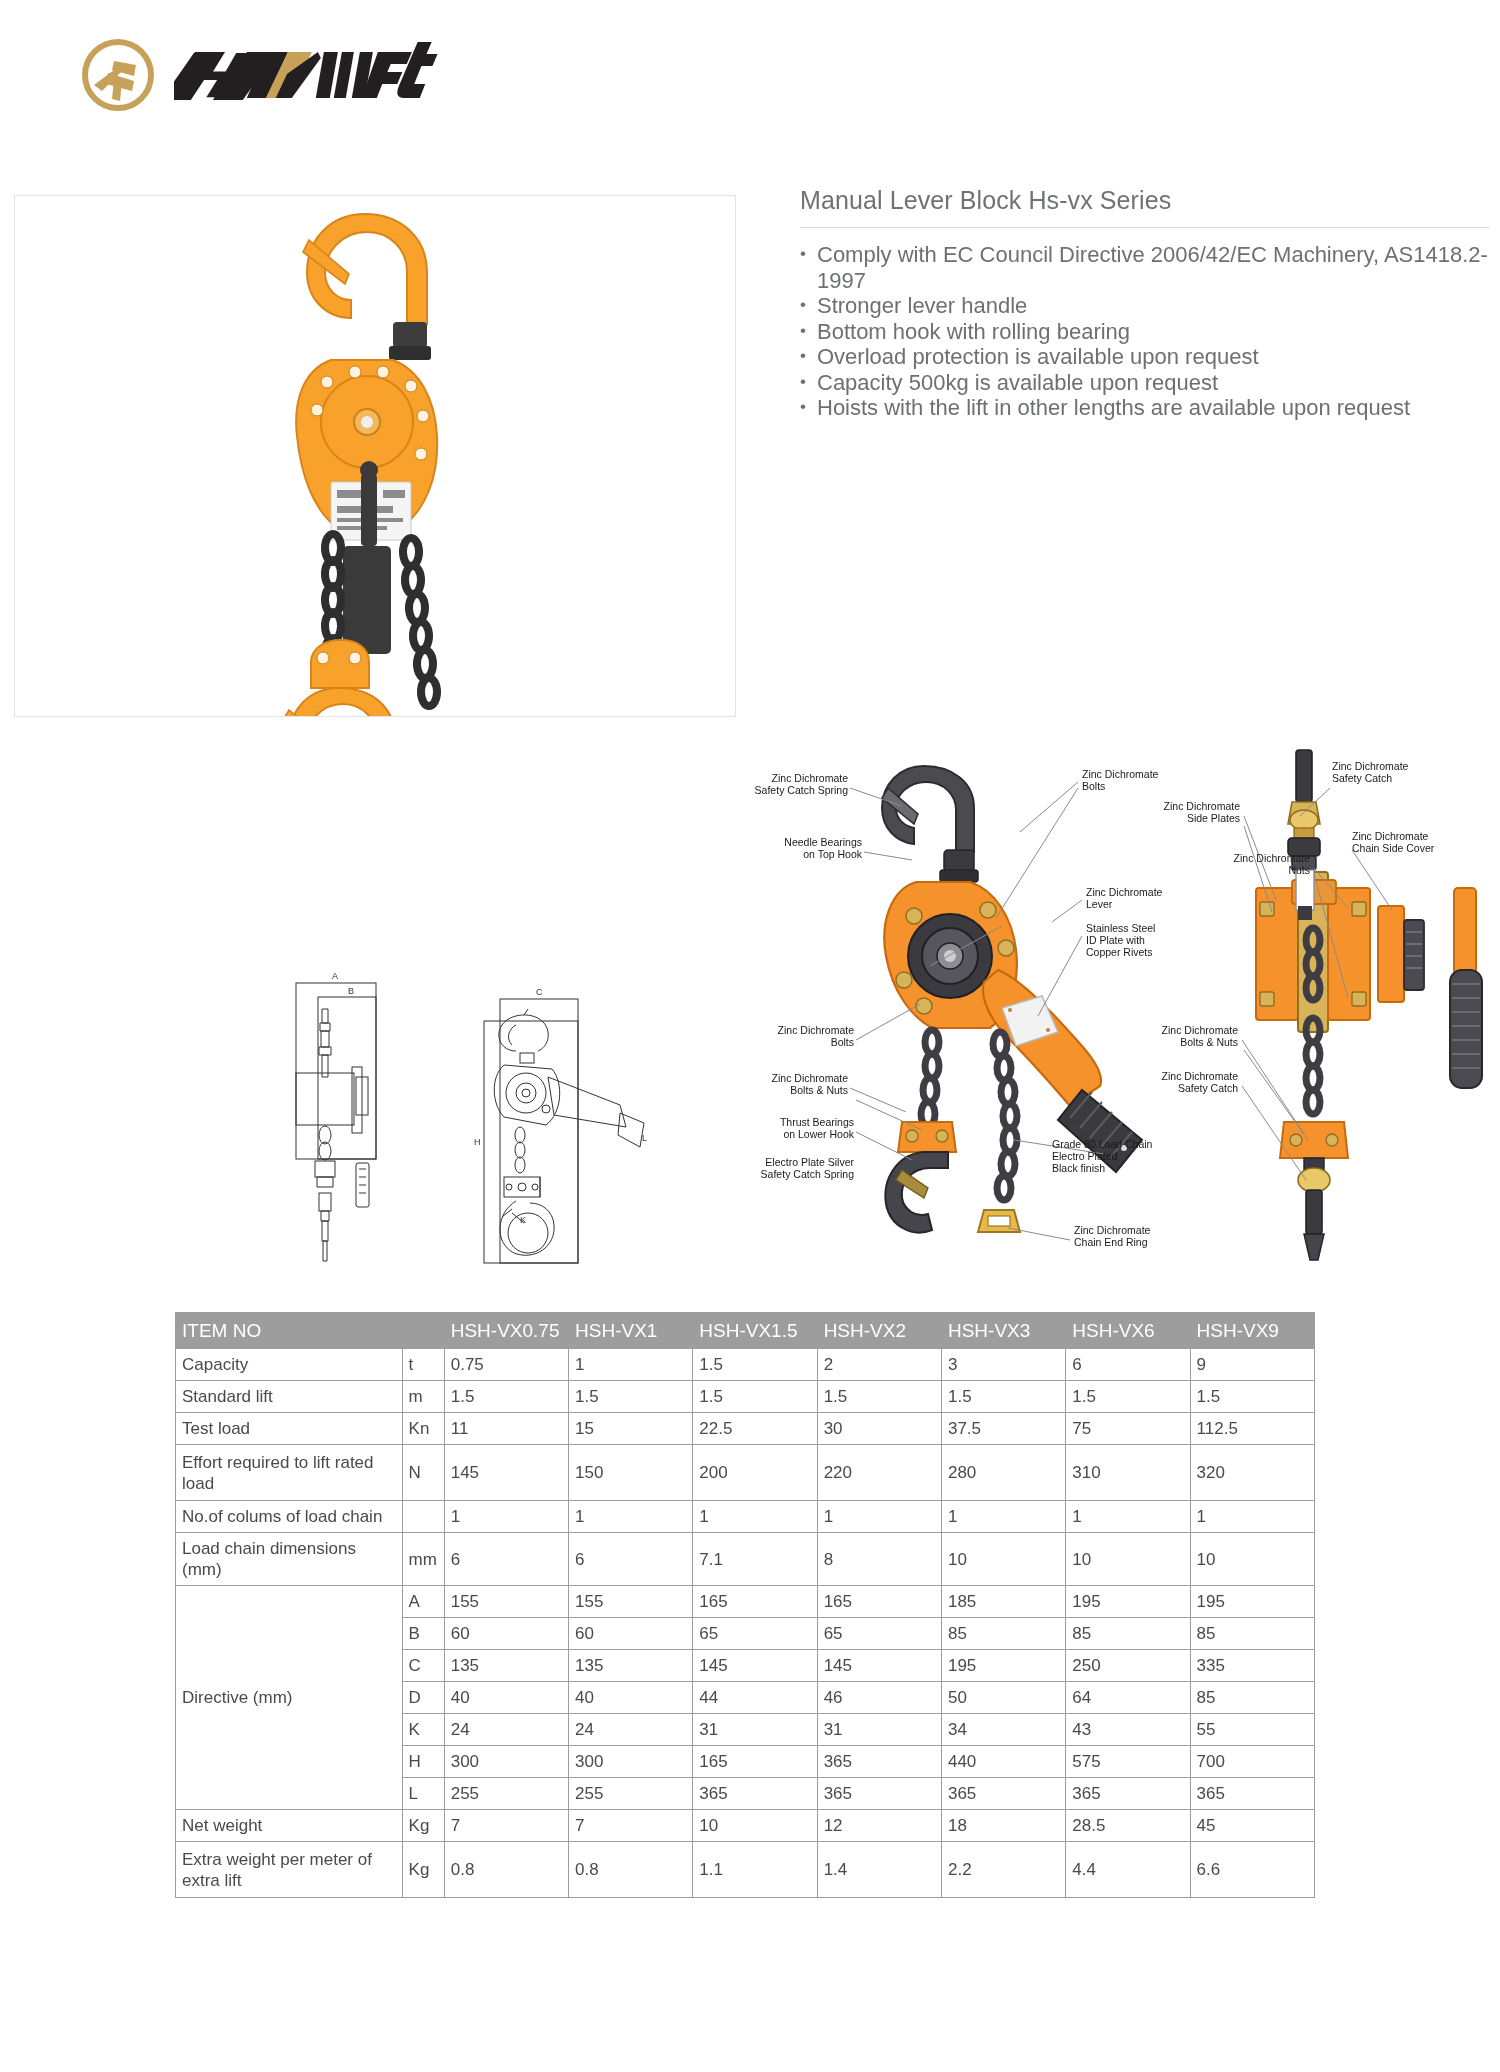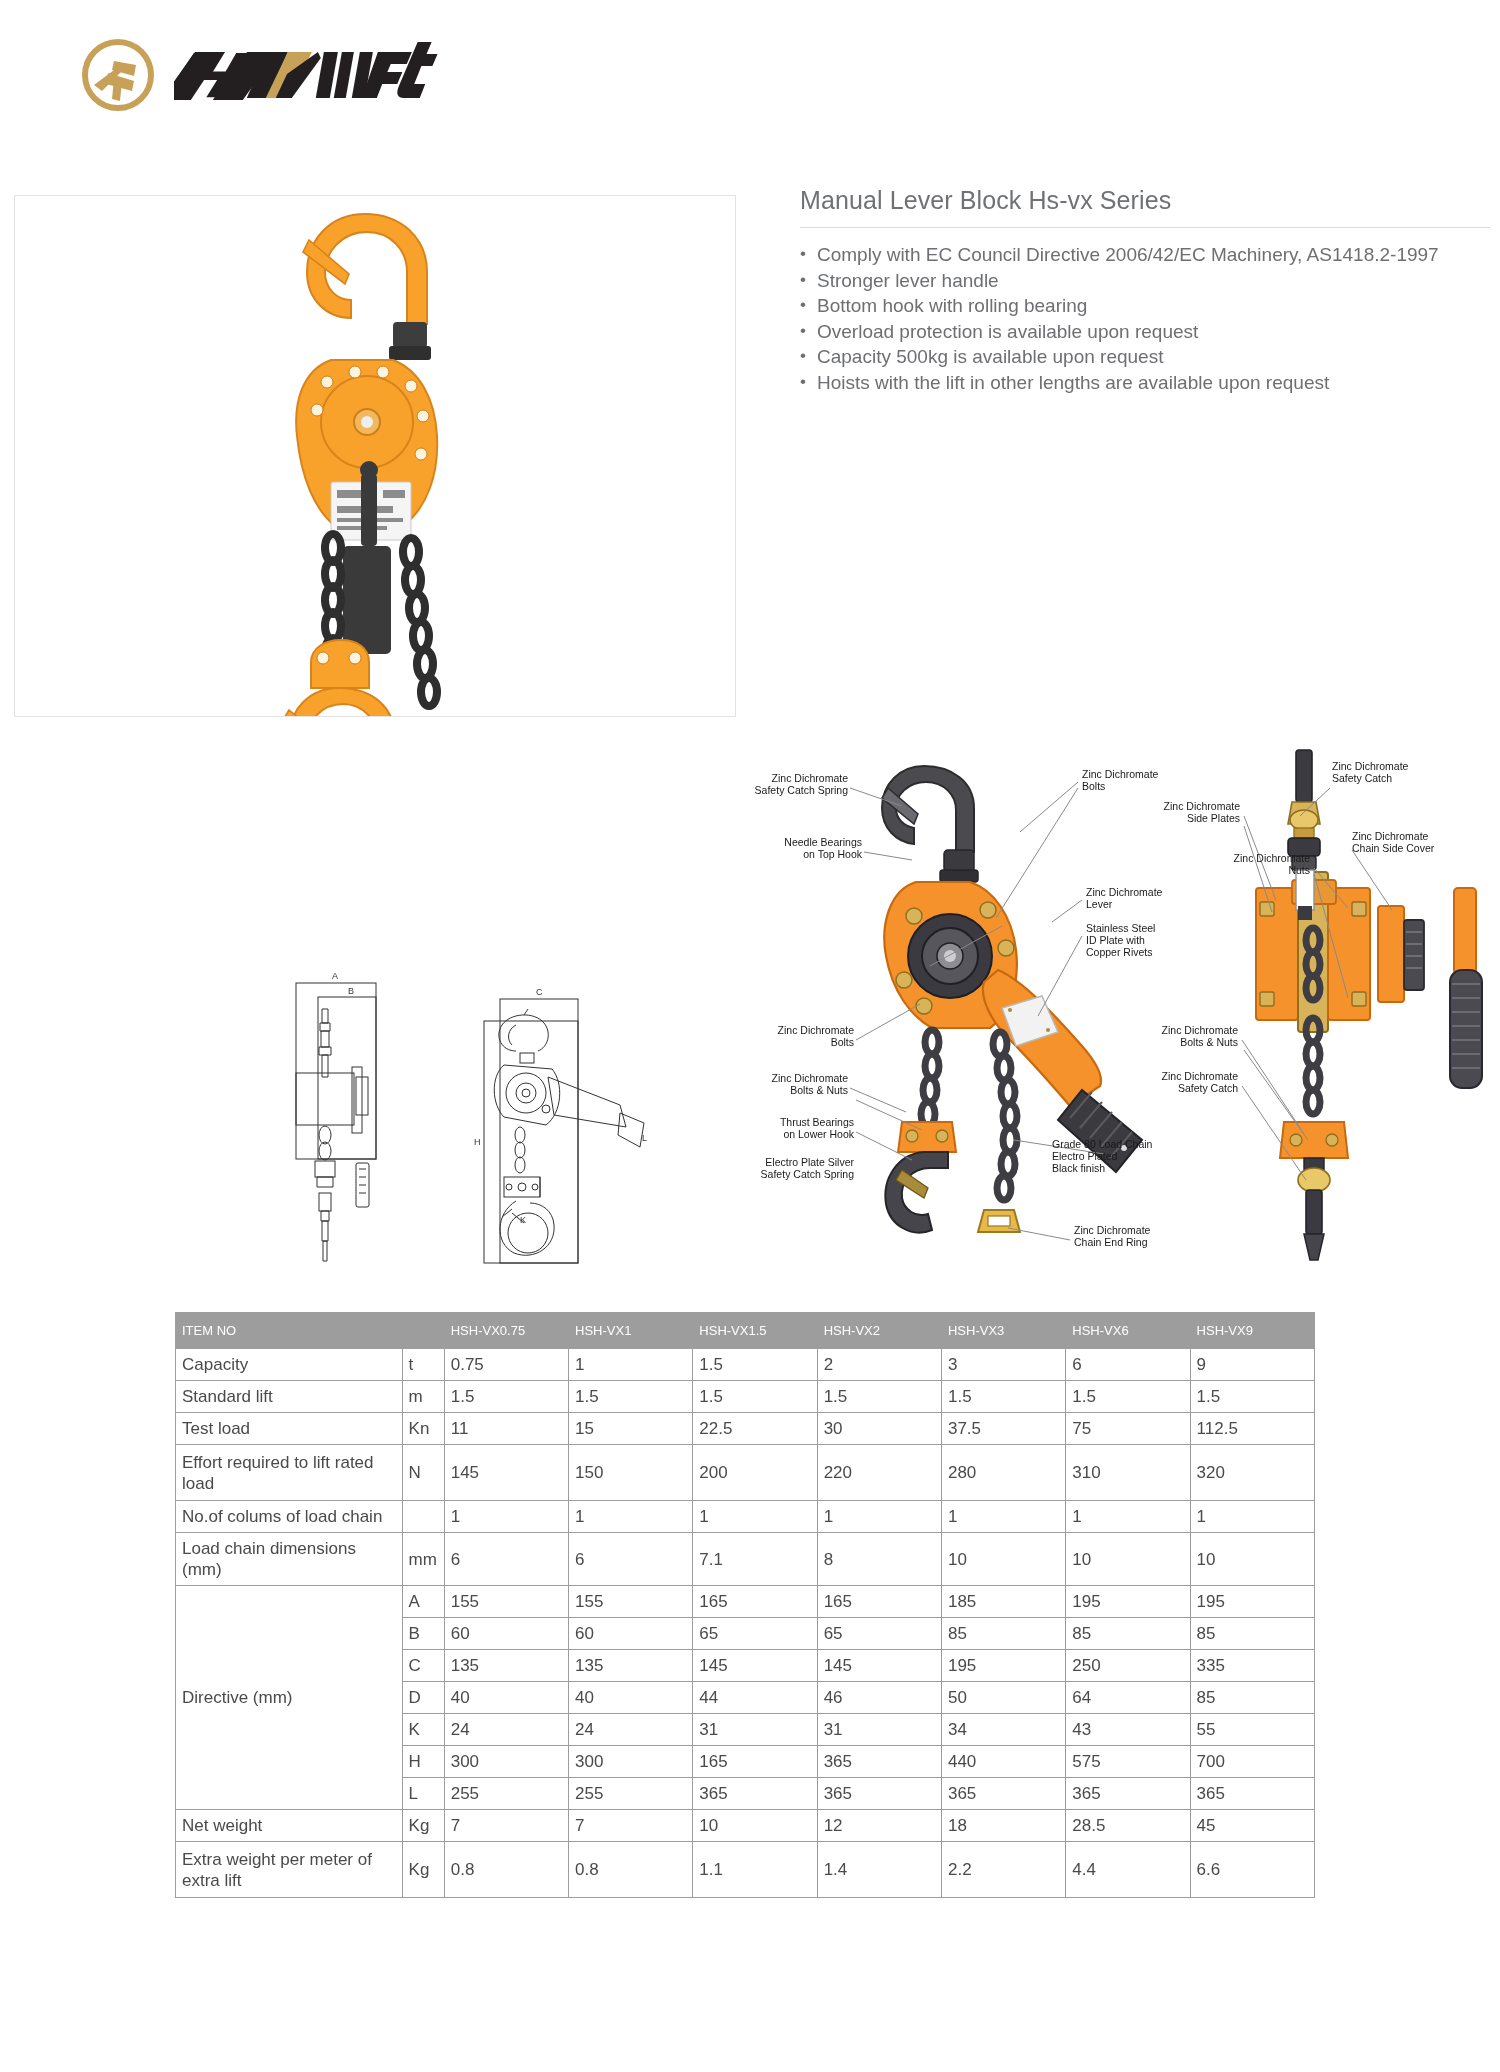--- a/index.html
+++ b/index.html
@@ -56,21 +56,21 @@
     font-weight: 400;
     letter-spacing: .1px;
     padding-bottom: 12px;
   }
   .spec-rule {
     border-bottom: 1px solid #d9d9d9;
     margin-bottom: 14px;
   }
   .spec-list { list-style: none; margin: 0; padding: 0; }
   .spec-list li {
-    font-size: 19px;
+    font-size: 22px;
     line-height: 25.5px;
     color: #6d6f72;
     position: relative;
     padding-left: 17px;
     margin-bottom: 0px;
   }
   .spec-list li::before {
     content: "\2022";
     position: absolute;
     left: 0; top: -1px;
@@ -111,21 +111,21 @@
     padding: 5px 6px;
     text-align: left;
     vertical-align: middle;
     font-weight: 400;
     line-height: 21px;
     height: 32px;
   }
   table.spec-table thead th {
     background: #9d9d9d;
     color: #ffffff;
-    font-size: 13px;
+    font-size: 19px;
     height: 36px;
   }
   col.c-item   { width: 226px; }
   col.c-unit   { width: 42px;  }
   col.c-model  { width: 124px; }
   td.rowlabel  { color: #4a4a4a; }
   td.dimlabel  { width: 42px; }
   td.vcenter   { vertical-align: middle; }
   .tall { height: 56px; }
   .dims-label { vertical-align: middle; }

